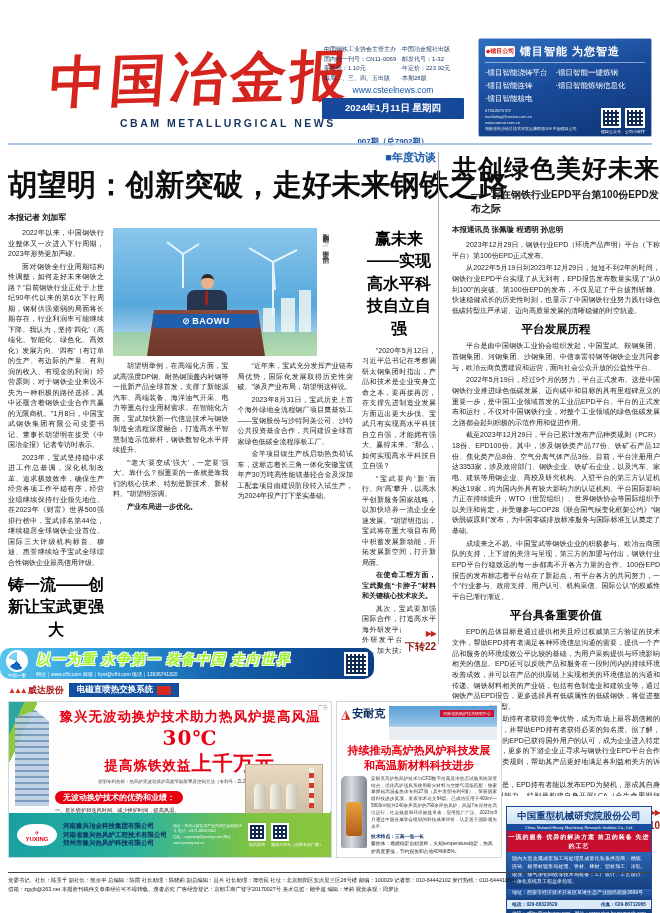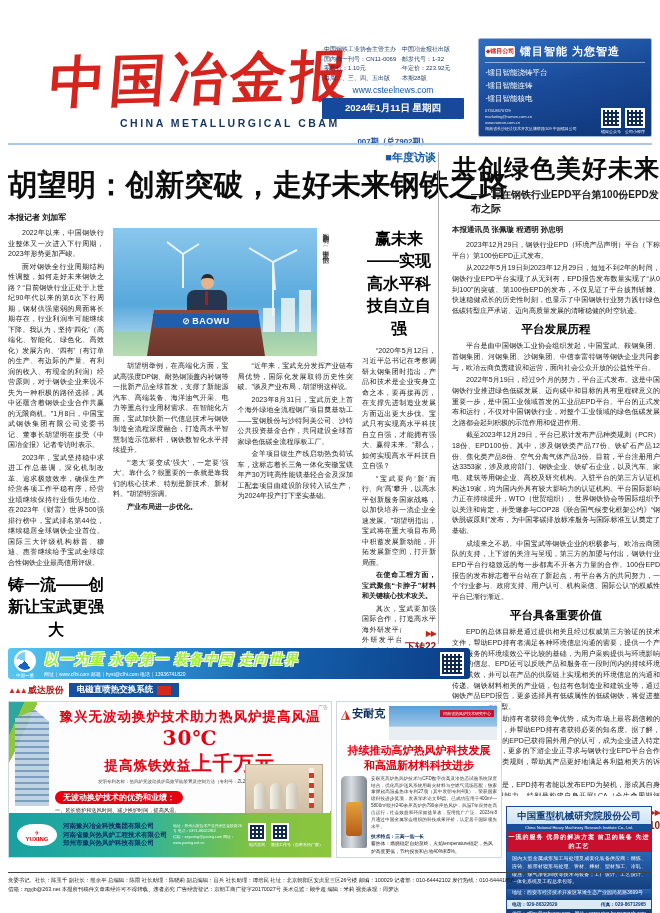--- a/index.html
+++ b/index.html
@@ -120,21 +120,21 @@
   .footer { position:absolute; left:8px; right:8px; top:872px; border-top:1px solid #444; padding-top:3px; font-size:5.4px; color:#1a1a1a; line-height:1.7; }
 </style>
 </head>
 <body>
 
 <div class="page">
 
   <div class="abs" style="left:50px;top:42px;">
     <div class="mast-title">中国冶金报</div>
   </div>
-  <div class="abs mast-en" style="left:120px;top:117px;">CHINA METALLURGICAL CBAM</div>
+  <div class="abs mast-en" style="left:120px;top:117px;">CBAM METALLURGICAL NEWS</div>
 
   <div class="abs" style="left:322px;top:46px;width:142px;">
     <div class="info-grid">
       <span>·中国钢铁工业协会主管主办</span>
       <span>·中国冶金报社出版</span>
       <span>·国内统一刊号：CN11-0069</span>
       <span>·邮发代号：1-32</span>
       <span>·零售价：1.10元</span>
       <span>·年定价：223.92元</span>
       <span>·每周二、三、四、五出版</span>
@@ -148,20 +148,24 @@
   <div class="abs topad" style="left:478px;top:38px;width:174px;height:99px;">
     <div class="topad-head">
       <div class="topad-logo">◆镭目公司</div>
       <div class="topad-slogan">镭目智能 为您智造</div>
     </div>
     <div class="topad-cols">
       <div>
         <div>·镭目智能浇铸平台</div>
         <div>·镭目智能连铸</div>
         <div>·镭目智能核电</div>
+      </div>
+      <div>
+        <div>·镭目智能一键炼钢</div>
+        <div>·镭目智能炼钢信息化</div>
       </div>
     </div>
     <div class="topad-foot">
       <div class="topad-contacts">
         <div>0734-8670729</div>
         <div>marketing@ramon.com.cn</div>
         <div>www.ramon.com.cn</div>
         <div>湖南省长沙经济技术开发区康桥路109 中国镭目公司</div>
       </div>
       <div>
@@ -269,21 +273,21 @@
       <p>EPD可以帮助持有者获得竞争优势，成为市场上最容易信赖的优秀绿色供应商，并帮助EPD持有者获得必要的知名度。据了解，目前，平台发布的EPD已获得国外用户的认可，成为企业进入特定市场的“通行证”，更多的下游企业正寻求与钢铁行业EPD平台合作开发新的产品种类规则，帮助其产品更好地满足各利益相关方的诉求。</p>
       <p>更为重要的是，EPD持有者能以发布EPD为契机，形成其自身的环境绩效管理能力，特别是构建自身开展LCA（全生命周期评价）研究的能力，包括LCA人才队伍建设能力，为企业有序应对各类绿色贸易壁垒的挑战做好充分的准备。例如，当前已经生效的欧盟边境调节机制（CBAM）和即将发布的绿色低碳排放钢标准。</p>
 
     </div>
     <div class="jump" style="position:absolute;right:0;top:646px;background:#fff;padding-left:4px;">
       <span class="arr">▶▶</span>
       <span class="jt">下转10</span>
     </div>
   </div>
 
-  <div class="abs banner1" style="left:8px;top:648px;width:462px;">
+  <div class="abs banner1" style="left:0;top:648px;width:374px;border-radius:10px;">
     <div>
       <div class="b1-logo"></div>
       <div class="b1-logotext">中国一重</div>
     </div>
     <div style="flex:1;">
       <div class="b1-slogan">以一为重 永争第一 装备中国 走向世界</div>
       <div class="b1-contact">网址｜www.cfhi.com  邮箱｜hyst@cfhi.com  电话｜13936741820</div>
     </div>
     <div class="qr" style="width:24px;height:24px;flex:none;"></div>
   </div>

